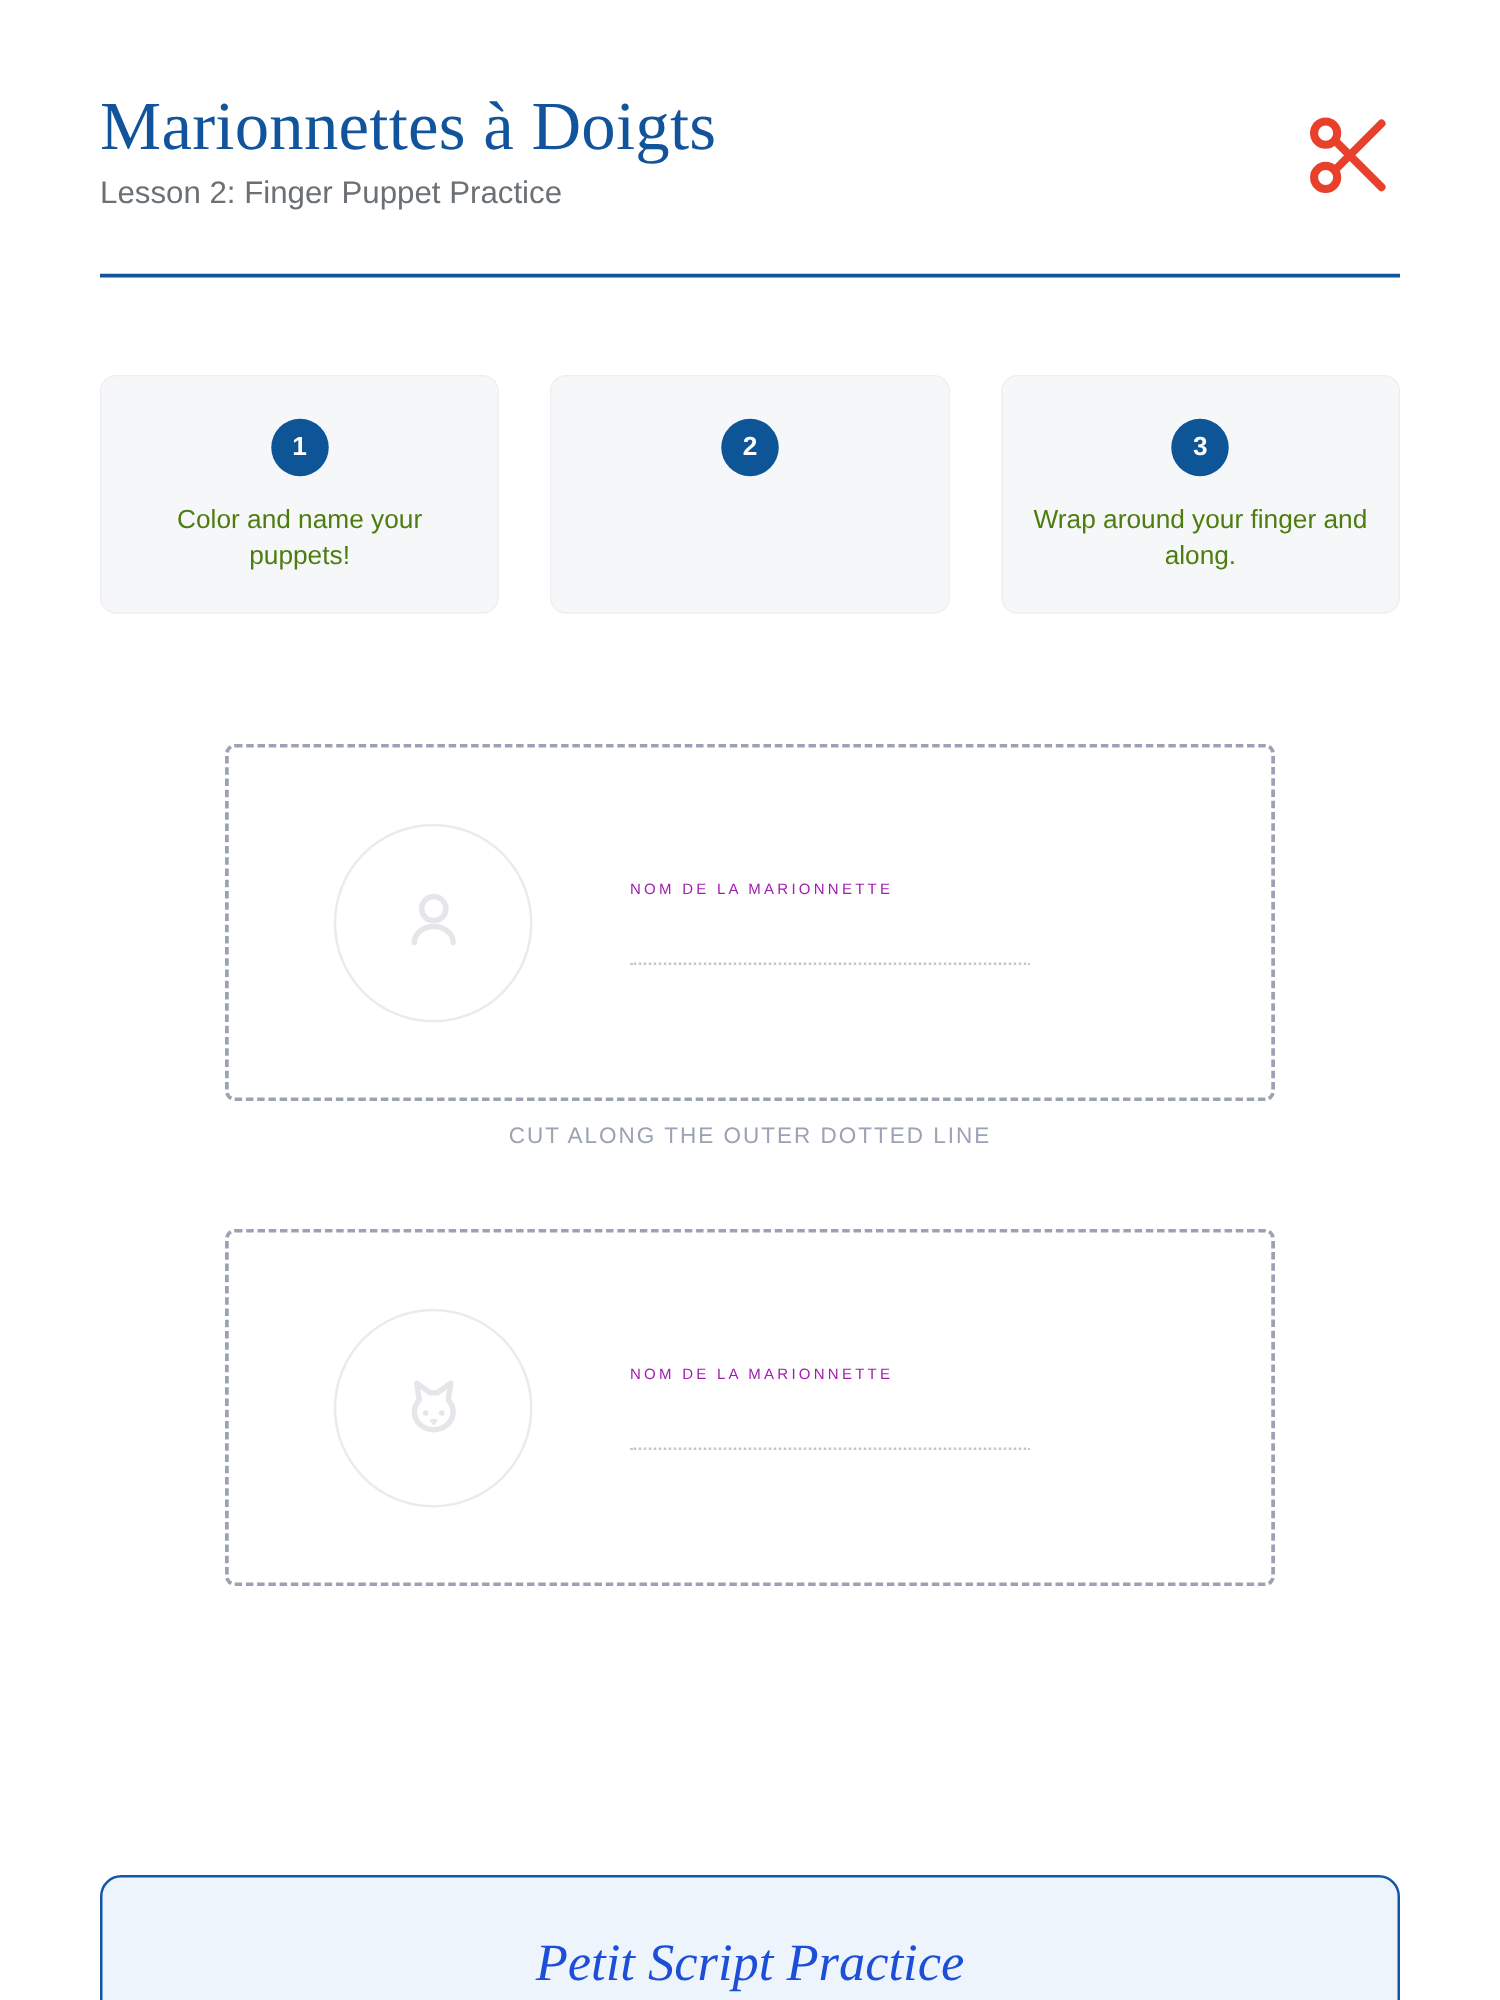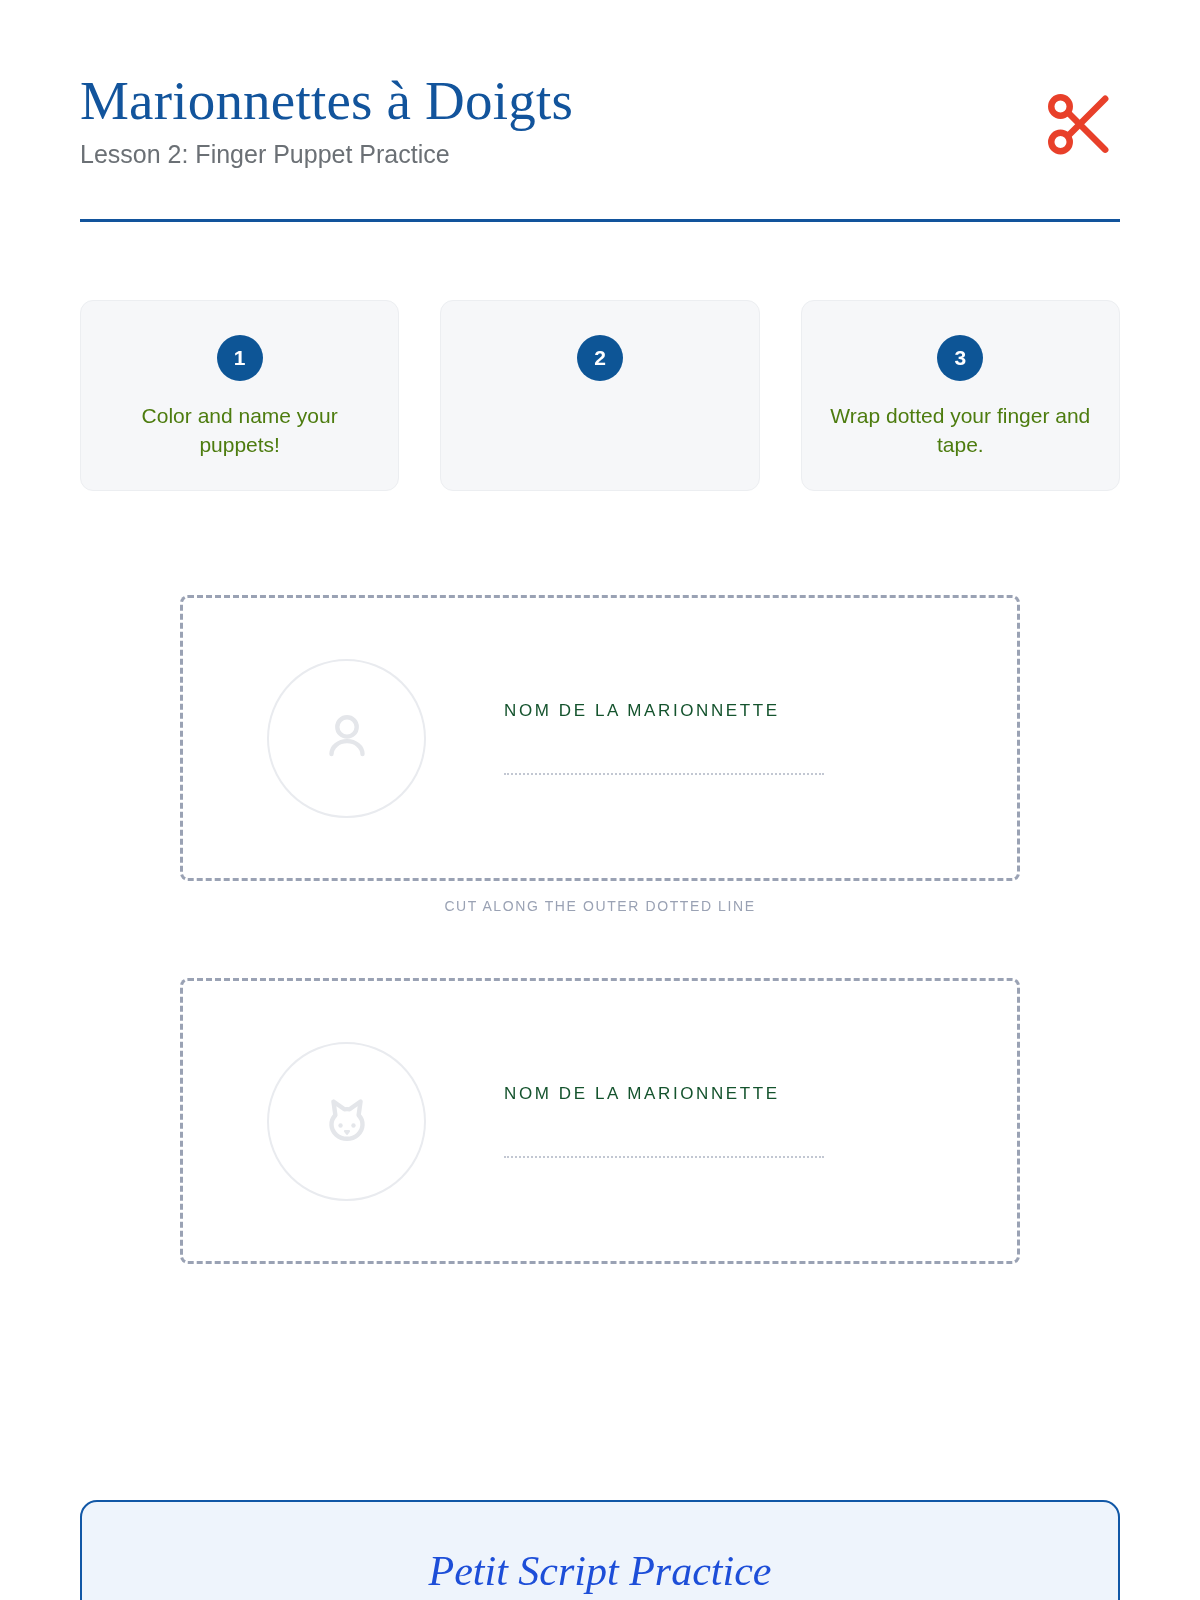--- a/index.html
+++ b/index.html
@@ -125,36 +125,36 @@
     align-items: center;
     justify-content: center;
     margin-left: 28px;
   }
   .puppet-fields {
     flex: 1 1 auto;
     margin-left: 78px;
     padding-right: 40px;
   }
   .puppet-label {
-    font-size: 17px;
+    font-size: 12px;
     letter-spacing: 2.6px;
-    color: #14532d;
+    color: #a21caf;
     font-weight: 500;
     text-transform: uppercase;
   }
   .write-line {
     margin-top: 50px;
     height: 2px;
     border-bottom: 2px dotted #c2c7d2;
     width: 320px;
   }
   .cut-caption {
     text-align: center;
     margin-top: 17px;
-    font-size: 14px;
+    font-size: 18px;
     letter-spacing: 1.6px;
     color: #9aa2b4;
     font-weight: 500;
     text-transform: uppercase;
   }
 
   
   .script-panel {
     position: absolute;
     left: 80px;
@@ -205,21 +205,21 @@
       <div class="step-badge">1</div>
       <div class="step-text">Color and name your puppets!</div>
     </div>
 
     <div class="step-card">
       <div class="step-badge">2</div>
     </div>
 
     <div class="step-card">
       <div class="step-badge">3</div>
-      <div class="step-text">Wrap dotted your finger and tape.</div>
+      <div class="step-text">Wrap around your finger and along.</div>
     </div>
 
   </div>
 
   <div class="puppet-area">
 
     <div class="puppet-block">
       <div class="puppet-card">
         <div class="puppet-avatar">
           <span>

